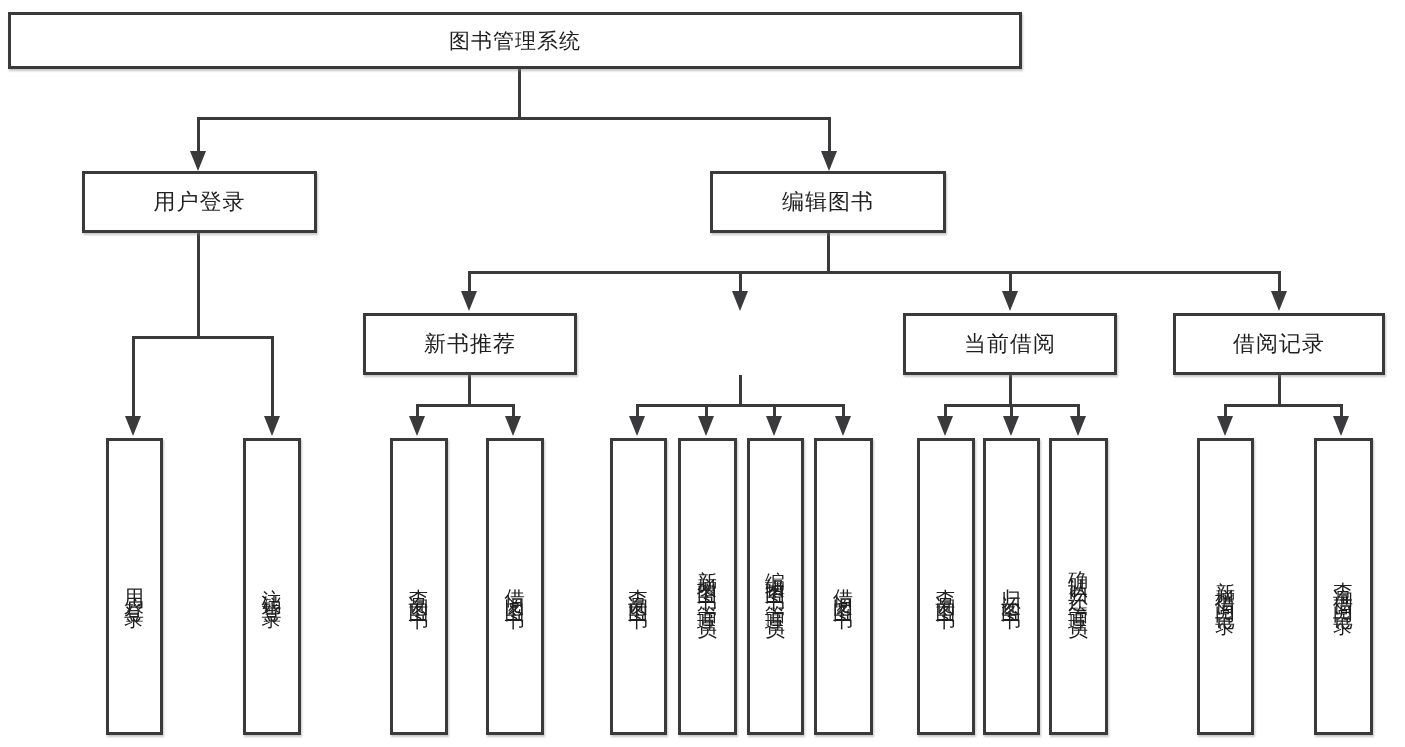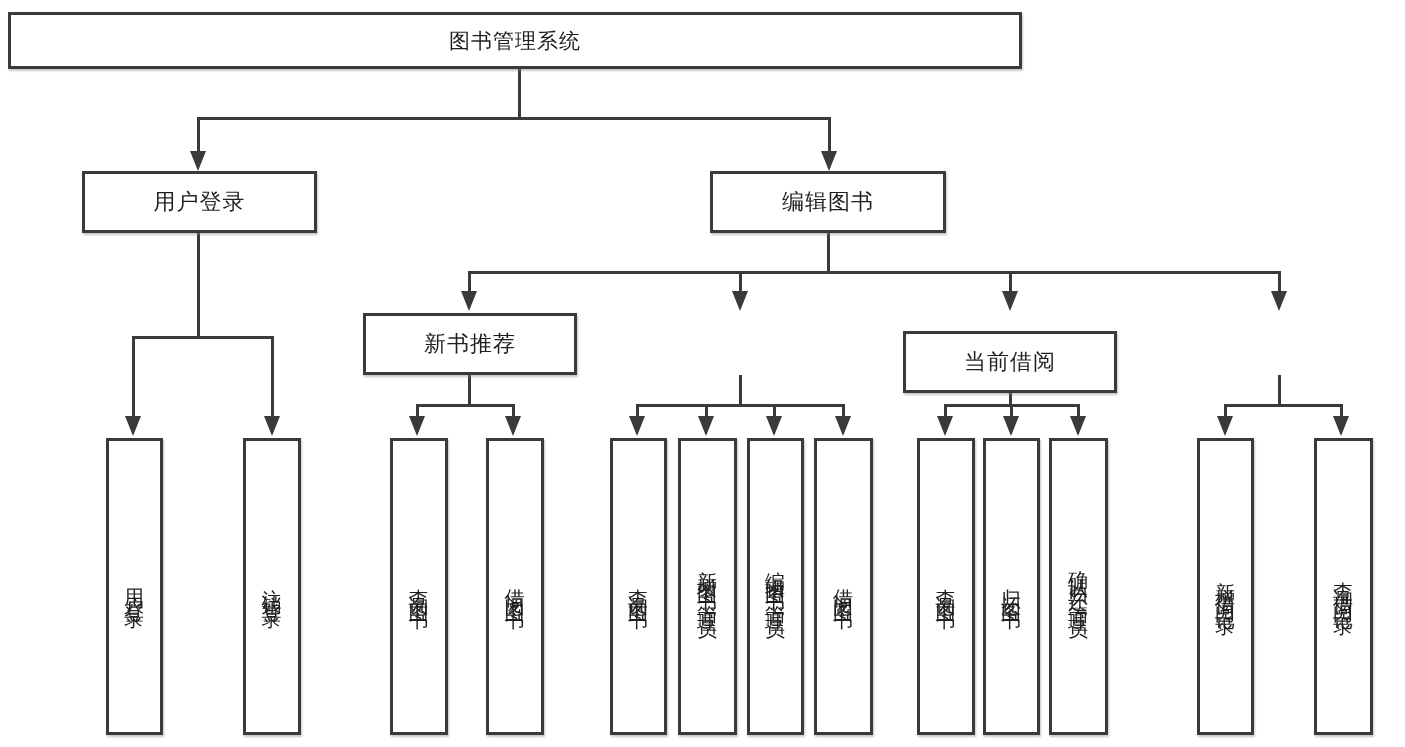--- a/index.html
+++ b/index.html
@@ -93,22 +93,25 @@
   <div class="v" style="left:1009px;top:271px;height:24px;"></div>
   <div class="v" style="left:1278px;top:271px;height:24px;"></div>
   <div class="ar" style="left:461px;top:291px;"></div>
   <div class="ar" style="left:732px;top:291px;"></div>
   <div class="ar" style="left:1002px;top:291px;"></div>
   <div class="ar" style="left:1271px;top:291px;"></div>
 
   <div class="box" style="left:363px;top:313px;width:214px;height:62px;align-items:center;">
     <span class="hlabel">新书推荐</span>
   </div>
-  <div class="box" style="left:903px;top:331px;width:214px;height:62px;">
+  <div class="box" style="left:903px;top:313px;width:214px;height:62px;">
     <span class="hlabel">当前借阅</span>
+  </div>
+  <div class="box" style="left:1173px;top:313px;width:212px;height:62px;">
+    <span class="hlabel">借阅记录</span>
   </div>
 
   <div class="v" style="left:468px;top:375px;height:32px;"></div>
   <div class="h" style="left:416px;top:404px;width:99px;"></div>
   <div class="v" style="left:416px;top:404px;height:16px;"></div>
   <div class="v" style="left:512px;top:404px;height:16px;"></div>
   <div class="ar" style="left:409px;top:416px;"></div>
   <div class="ar" style="left:505px;top:416px;"></div>
 
   <div class="v" style="left:739px;top:375px;height:32px;"></div>

